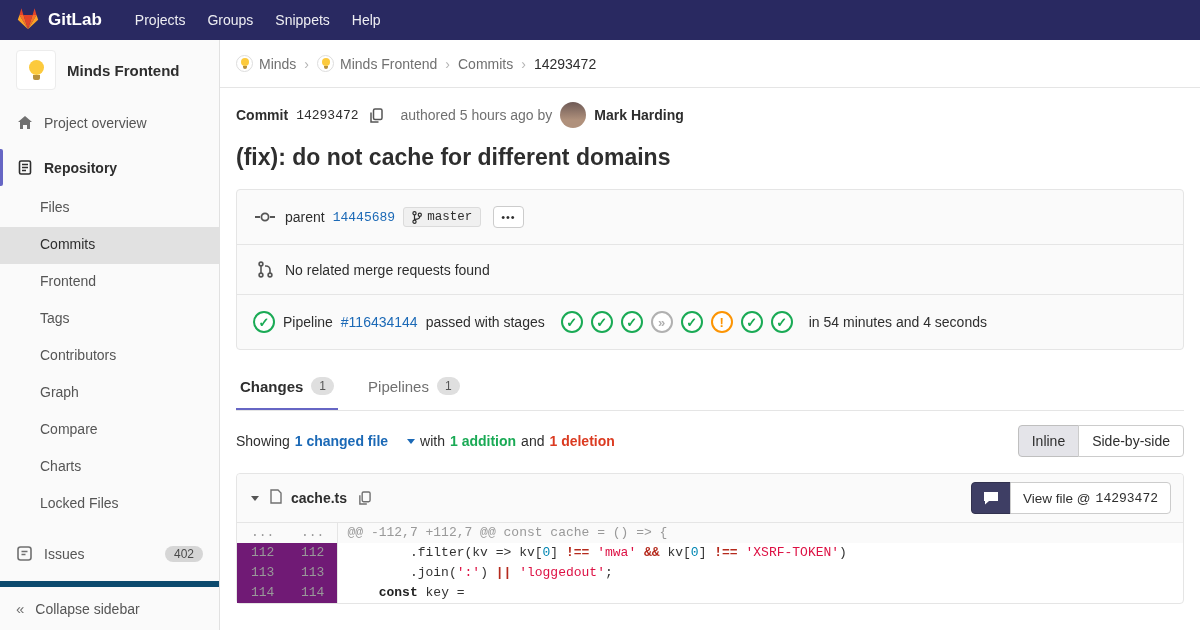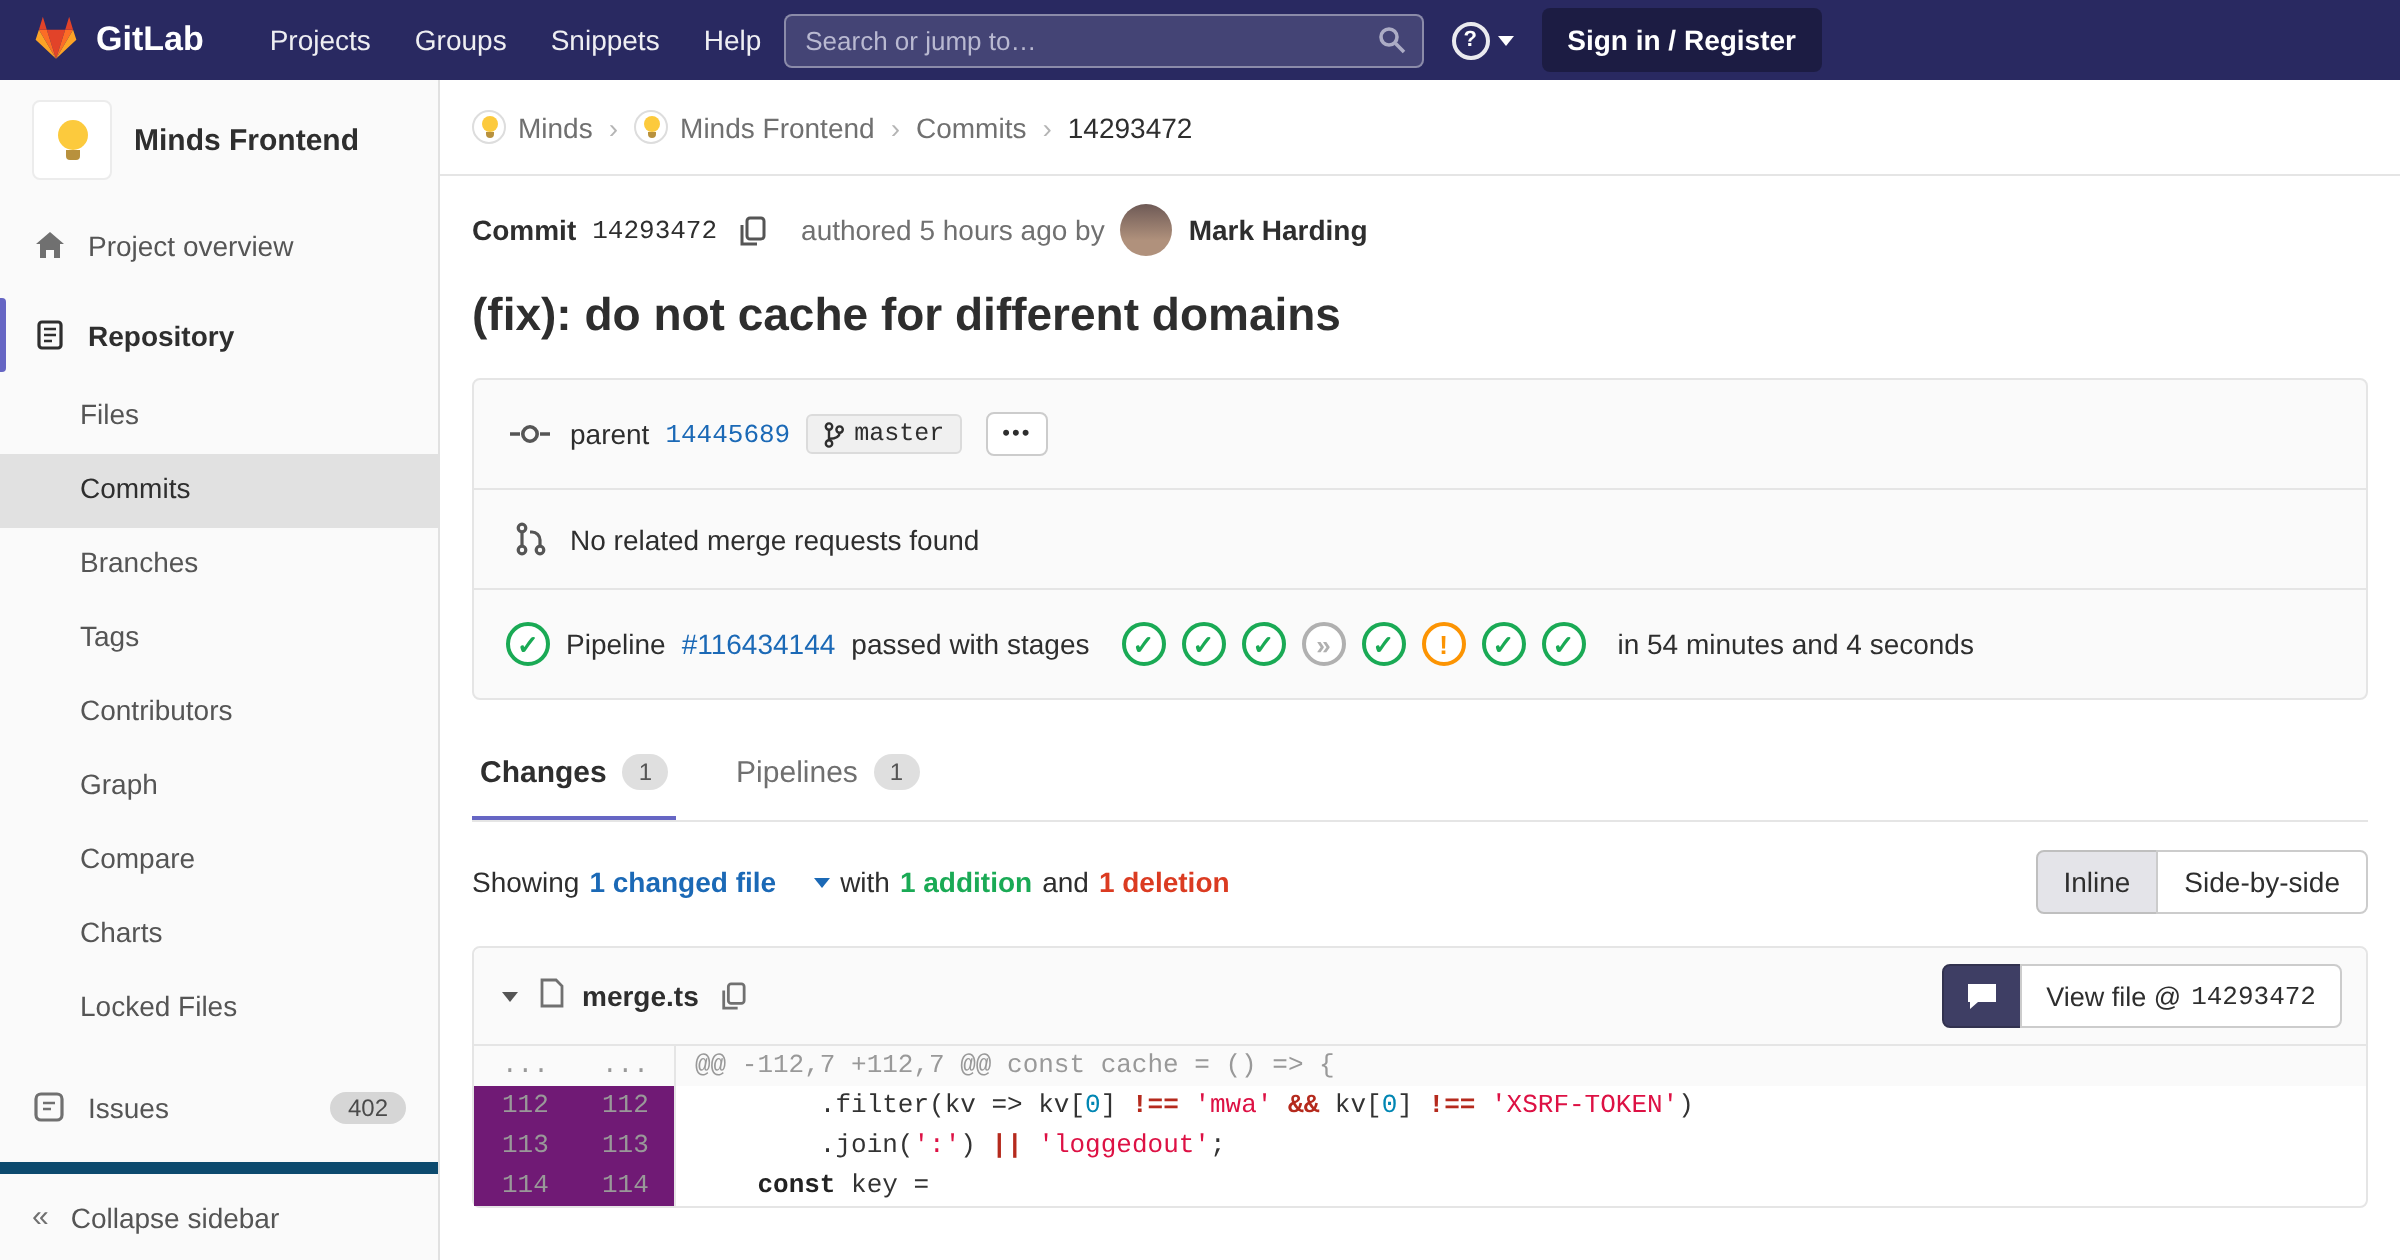--- a/index.html
+++ b/index.html
@@ -149,36 +149,20 @@
       </span>
       <span class="brand-text">GitLab</span>
     </a>
     <nav class="nav-menu" id="nav-menu">
         <a class="nav-link">Projects</a>
         <a class="nav-link">Groups</a>
         <a class="nav-link">Snippets</a>
         <a class="nav-link">Help</a>
       </nav>
   </div>
-  <div class="nav-right">
-    <div class="search-box">
-      <input type="text" placeholder="Search or jump to…" style="">
-      <span class="search-icon">
-        <svg width="14" height="14" viewBox="0 0 14 14">
-            <circle cx="5.5" cy="5.5" r="4" fill="none" stroke="#cfcfe0" stroke-width="1.8"></circle>
-            <path d="M8.8 8.8 L13 13" stroke="#cfcfe0" stroke-width="1.8"></path>
-          </svg>
-      </span>
-    </div>
-    <div class="help-menu">
-      <span class="help-circle">?</span>
-      <span class="caret-down"></span>
-    </div>
-    <a class="signin-btn">Sign in / Register</a>
-  </div>
 </header>
 
 <div class="body-row">
 
   <aside class="sidebar">
     <div class="project-ctx">
       <span class="project-avatar">
         <span class="bulb-icon bulb-lg">
             <span class="bulb-head"></span>
             <span class="bulb-base"></span>
@@ -202,21 +186,21 @@
             <rect x="1.5" y="1" width="11" height="13" rx="1.5" fill="none" stroke="#2e2e2e" stroke-width="1.6"></rect>
             <path d="M4 4.5 h6 M4 7.5 h6 M4 10.5 h4" stroke="#2e2e2e" stroke-width="1.3" fill="none"></path>
           </svg>
       </span>
       <span>Repository</span>
     </div>
 
     <ul class="sub-list" id="repo-subitems">
         <li class="sub-item">Files</li>
         <li class="sub-item active">Commits</li>
-        <li class="sub-item">Branches</li>
+        <li class="sub-item">Frontend</li>
         <li class="sub-item">Tags</li>
         <li class="sub-item">Contributors</li>
         <li class="sub-item">Graph</li>
         <li class="sub-item">Compare</li>
         <li class="sub-item">Charts</li>
         <li class="sub-item">Locked Files</li>
       </ul>
 
     <div class="side-item issues-item">
       <span class="side-icon">
@@ -371,21 +355,21 @@
       <div class="file-card">
         <div class="file-header">
           <span class="caret-toggle">
               <span class="caret-down"></span>
             </span>
           <span>
             <svg width="12" height="15" viewBox="0 0 12 15">
                 <path d="M1 1 h7 l3 3 v10 H1 Z" fill="none" stroke="#707070" stroke-width="1.4"></path>
               </svg>
           </span>
-          <a class="file-name">merge.ts</a>
+          <a class="file-name">cache.ts</a>
           <button class="icon-btn">
             <svg width="13" height="14" viewBox="0 0 14 15">
                 <rect x="4.5" y="1" width="8.5" height="10.5" rx="1.5" fill="none" stroke="#707070" stroke-width="1.5"></rect>
                 <path d="M2 4.5 V14 h7.5" fill="none" stroke="#707070" stroke-width="1.5"></path>
               </svg>
           </button>
           <div class="file-actions">
             <button class="comment-btn">
               <svg width="16" height="14" viewBox="0 0 16 14">
                   <path d="M1 1 h14 v9 H6 l-4 3.5 V10 H1 Z" fill="#fff"></path>

